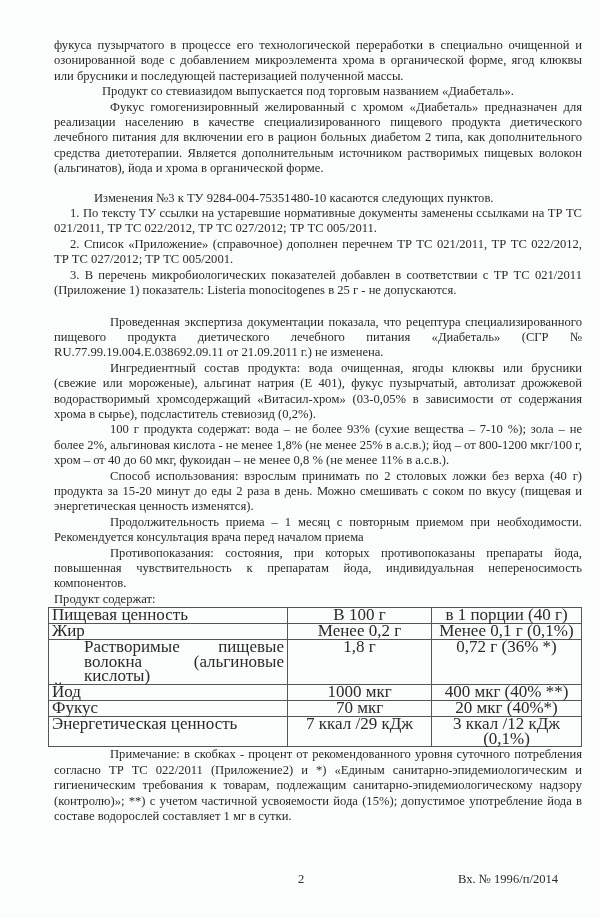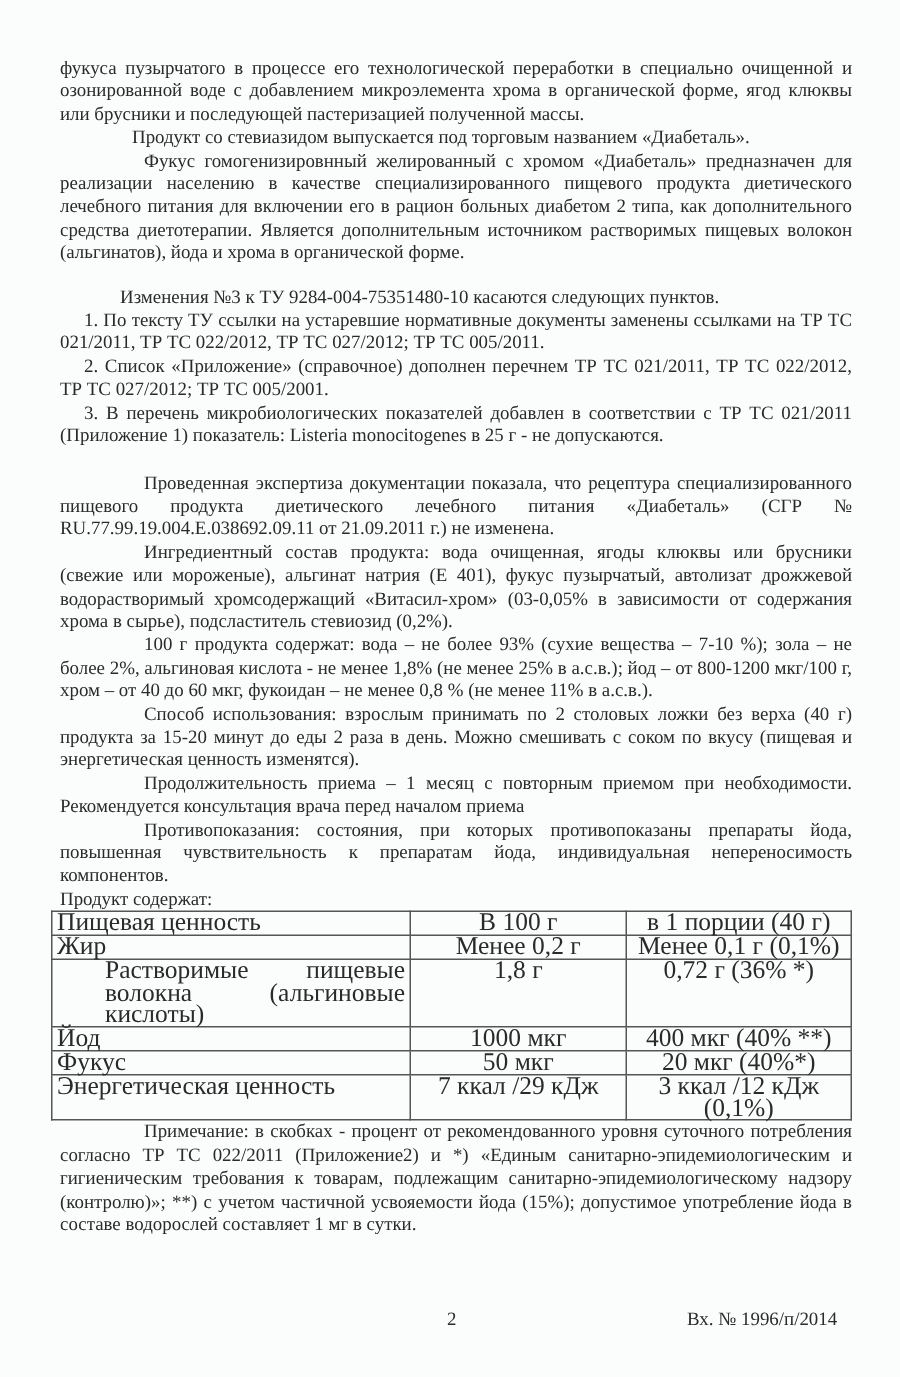--- a/index.html
+++ b/index.html
@@ -3,21 +3,21 @@
 <meta charset="utf-8">
 <style>
   html, body { margin: 0; padding: 0; }
   body {
     width: 600px; height: 918px; overflow: hidden;
     background: #fbfcfc;
     font-family: "Liberation Serif", "DejaVu Serif", serif;
     color: #2a2a2a;
     position: relative;
   }
-  .page { position: absolute; left: 40px; top: 38px; width: 528px; font-size: 12.6px; line-height: 15.4px; }
+  .page { position: absolute; left: 54px; top: 38px; width: 528px; font-size: 12.6px; line-height: 15.4px; }
   p { margin: 0; text-align: justify; }
   .ind1 { text-indent: 48px; }
   .ind2 { text-indent: 56px; }
   .ind5 { text-indent: 16px; }
   .gap { height: 14px; }
   .gap2 { height: 16px; }
   .last-left { text-align-last: left; }
   .title-line { text-indent: 40px; margin-top: 0; }
   table {
     border-collapse: collapse;
@@ -72,21 +72,21 @@
       <td class="c2">1,8 г</td>
       <td class="c3">0,72 г (36% *)</td>
     </tr>
     <tr>
       <td class="c1">Йод</td>
       <td class="c2">1000 мкг</td>
       <td class="c3">400 мкг (40% **)</td>
     </tr>
     <tr>
       <td class="c1">Фукус</td>
-      <td class="c2">50 мкг</td>
+      <td class="c2">70 мкг</td>
       <td class="c3">20 мкг (40%*)</td>
     </tr>
     <tr>
       <td class="c1">Энергетическая ценность</td>
       <td class="c2">7 ккал /29 кДж</td>
       <td class="c3">3 ккал /12 кДж (0,1%)</td>
     </tr>
   </tbody>
     </table>
 

